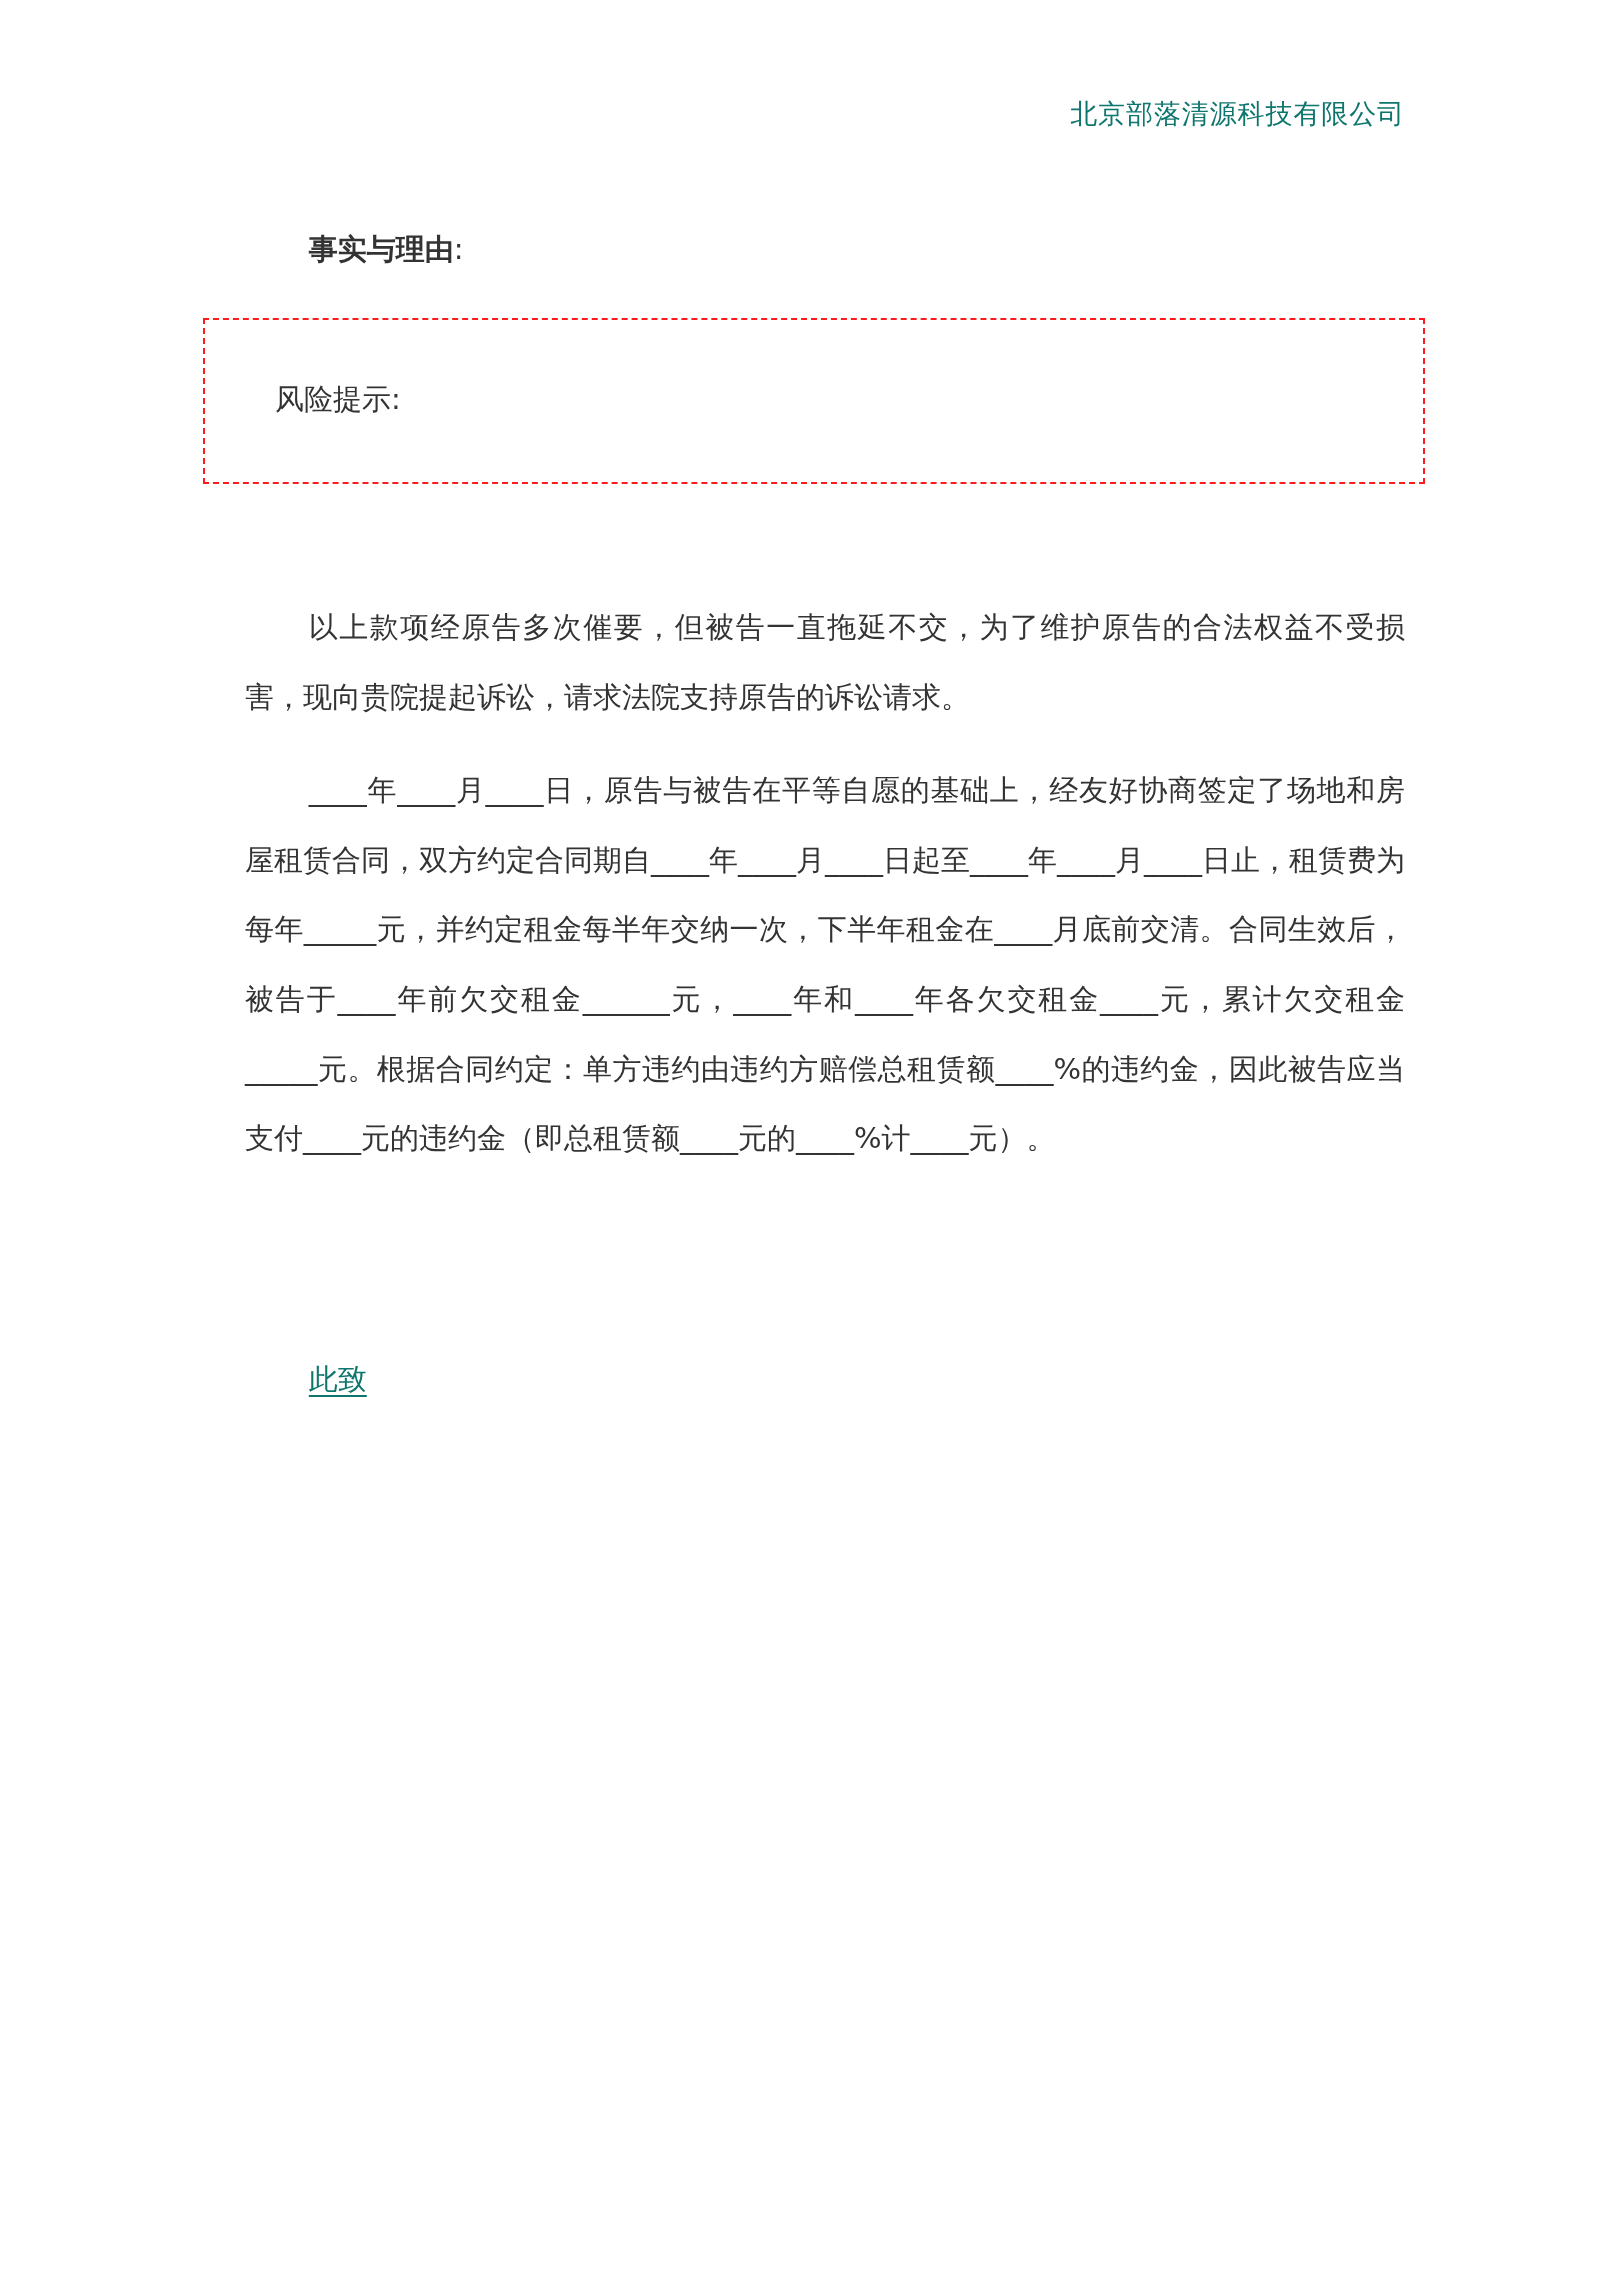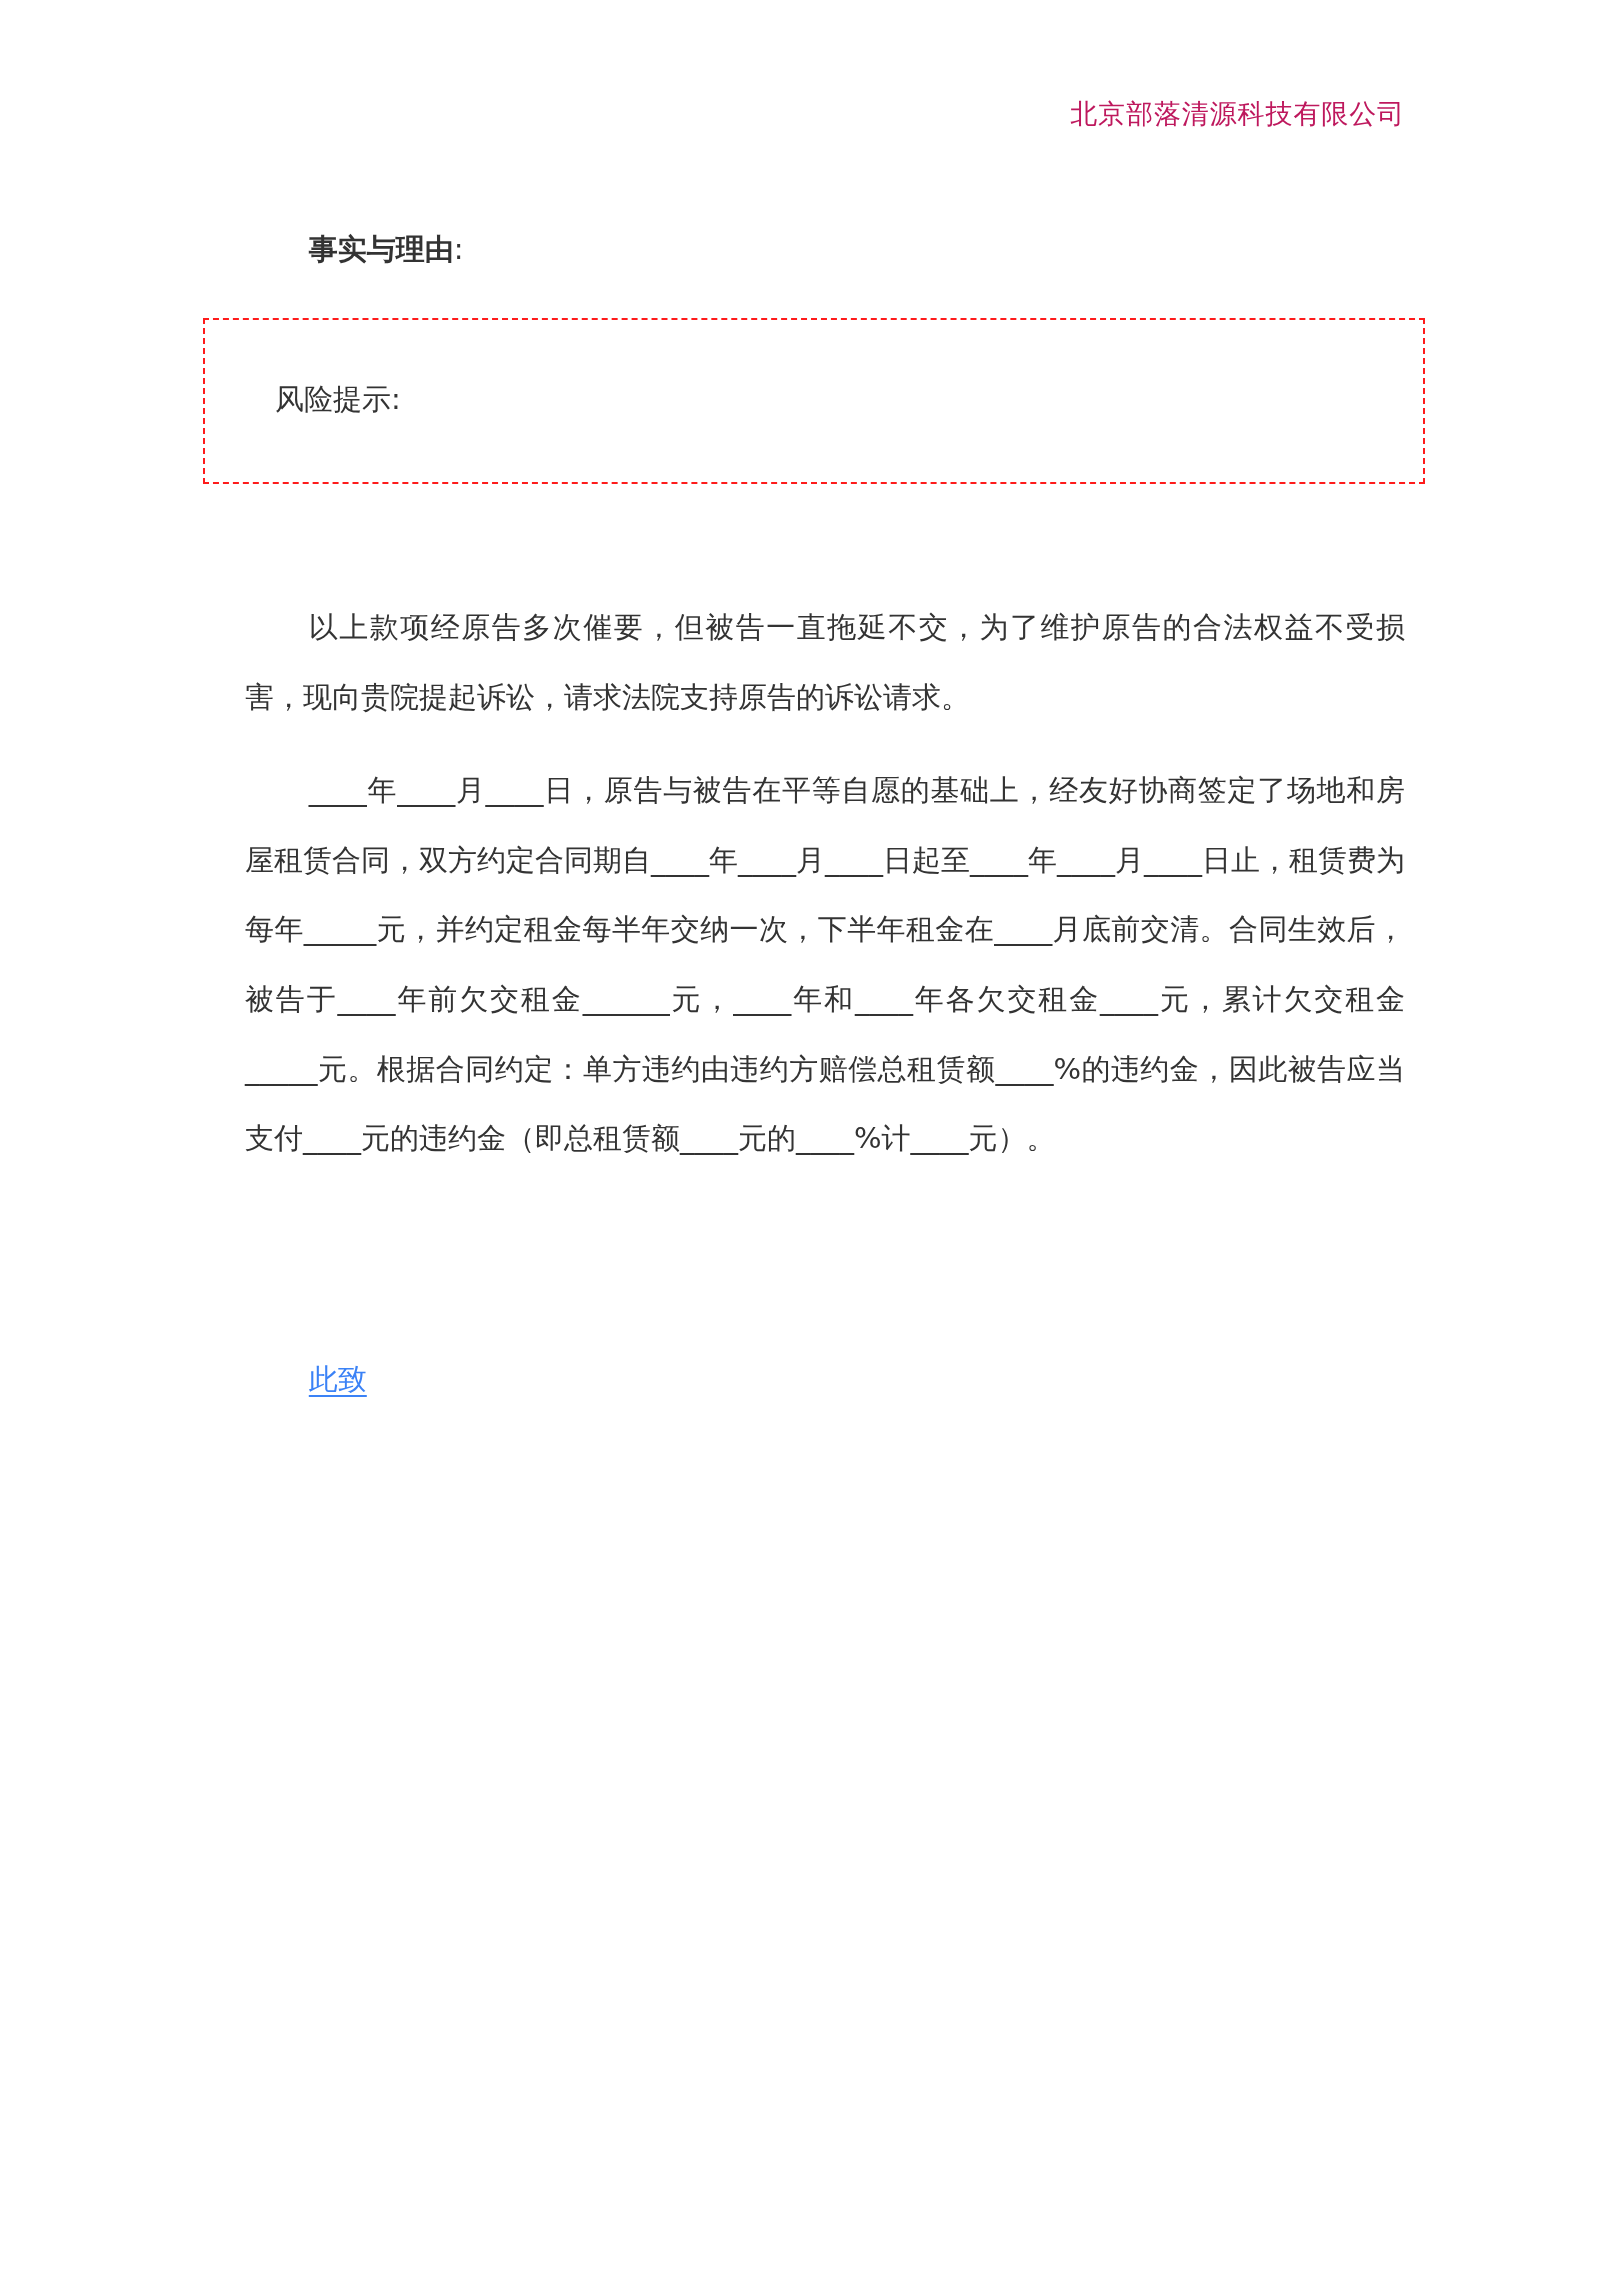--- a/index.html
+++ b/index.html
@@ -16,21 +16,21 @@
     height: 2294px;
     background: #ffffff;
     padding: 95px 218px 0 245px;
     overflow: hidden;
   }
   .company-header {
     text-align: right;
     font-size: 27px;
     line-height: 1.4;
     letter-spacing: 0.9px;
-    color: #be185d;
+    color: #0f766e;
   }
   .claim-item {
     margin-top: 73px;
     font-size: 29px;
     line-height: 1.5;
     text-indent: 2.2em;
   }
   .section-heading {
     margin-top: 95px;
     font-size: 29px;
@@ -64,21 +64,21 @@
   }
   .para-facts { margin-top: 23.6px; }
   .para-appeal { margin-top: 109px; }
   .closing-line {
     margin-top: 182px;
     font-size: 29px;
     line-height: 1.6;
     text-indent: 2.2em;
   }
   .closing-link {
-    color: #3b82f6;
+    color: #0f766e;
     text-decoration: underline;
     text-underline-offset: 5.5px;
     cursor: pointer;
   }
 </style>
 </head>
 <body>
 
 <div class="page">
 

